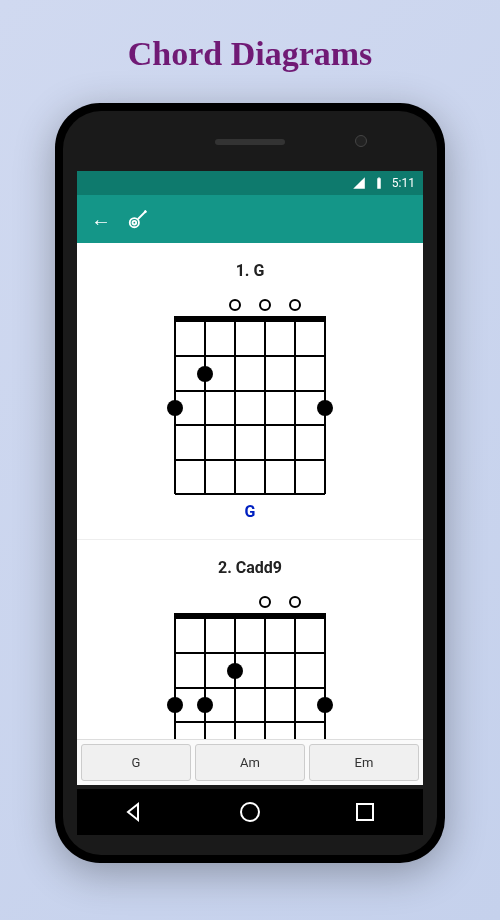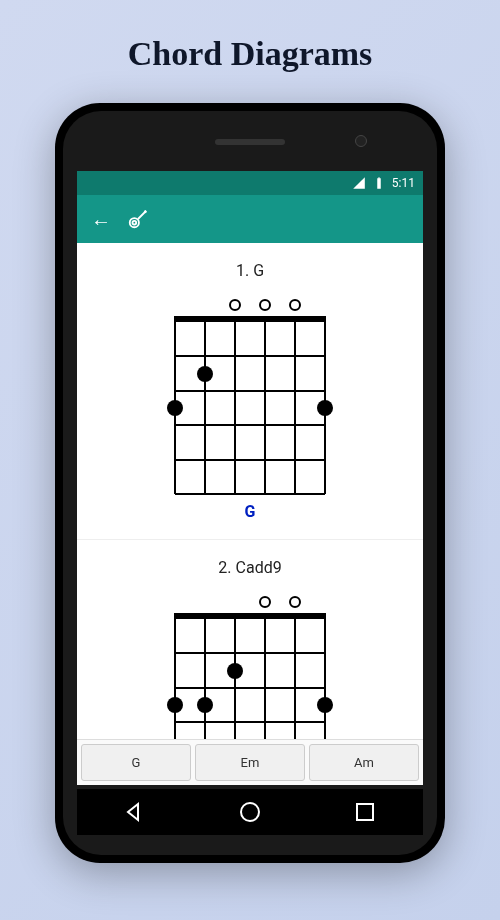--- a/index.html
+++ b/index.html
@@ -9,21 +9,21 @@
       width: 500px;
       height: 920px;
       display: flex;
       flex-direction: column;
       align-items: center;
     }
     .page-title {
       font-family: Georgia, 'Times New Roman', serif;
       font-weight: bold;
       font-size: 34px;
-      color: #0f172a;
+      color: #701a75;
       margin-top: 35px;
       margin-bottom: 30px;
     }
     .phone {
       width: 390px;
       height: 760px;
       background: #000;
       border-radius: 45px;
       padding: 8px;
       position: relative;
@@ -99,21 +99,21 @@
     }
     .chord-section {
       padding: 18px 0;
       display: flex;
       flex-direction: column;
       align-items: center;
       border-bottom: 1px solid #eee;
     }
     .chord-title {
       font-size: 16px;
-      font-weight: normal;
+      font-weight: bold;
       color: #222;
       margin-bottom: 16px;
     }
     .chord-diagram {
       position: relative;
       width: 150px;
     }
     .open-markers {
       position: relative;
       height: 20px;
@@ -283,22 +283,22 @@
                 <div class="finger" style="left: 0px; top: 92px;"></div>
                 <div class="finger" style="left: 30px; top: 92px;"></div>
                 <div class="finger" style="left: 150px; top: 92px;"></div>
               </div>
             </div>
           </div>
         </div>
 
       <div class="tab-bar" id="tab-bar">
           <div class="tab-btn">G</div>
+          <div class="tab-btn">Am</div>
           <div class="tab-btn">Em</div>
-          <div class="tab-btn">Am</div>
         </div>
     </div>
 
     <div class="nav-bar">
       <svg class="nav-btn" viewBox="0 0 24 24" fill="none" stroke="#fff" stroke-width="2">
           <path d="M15 4 L5 12 L15 20 Z"></path>
         </svg>
       <svg class="nav-btn" viewBox="0 0 24 24" fill="none" stroke="#fff" stroke-width="2">
           <circle cx="12" cy="12" r="9"></circle>
         </svg>

